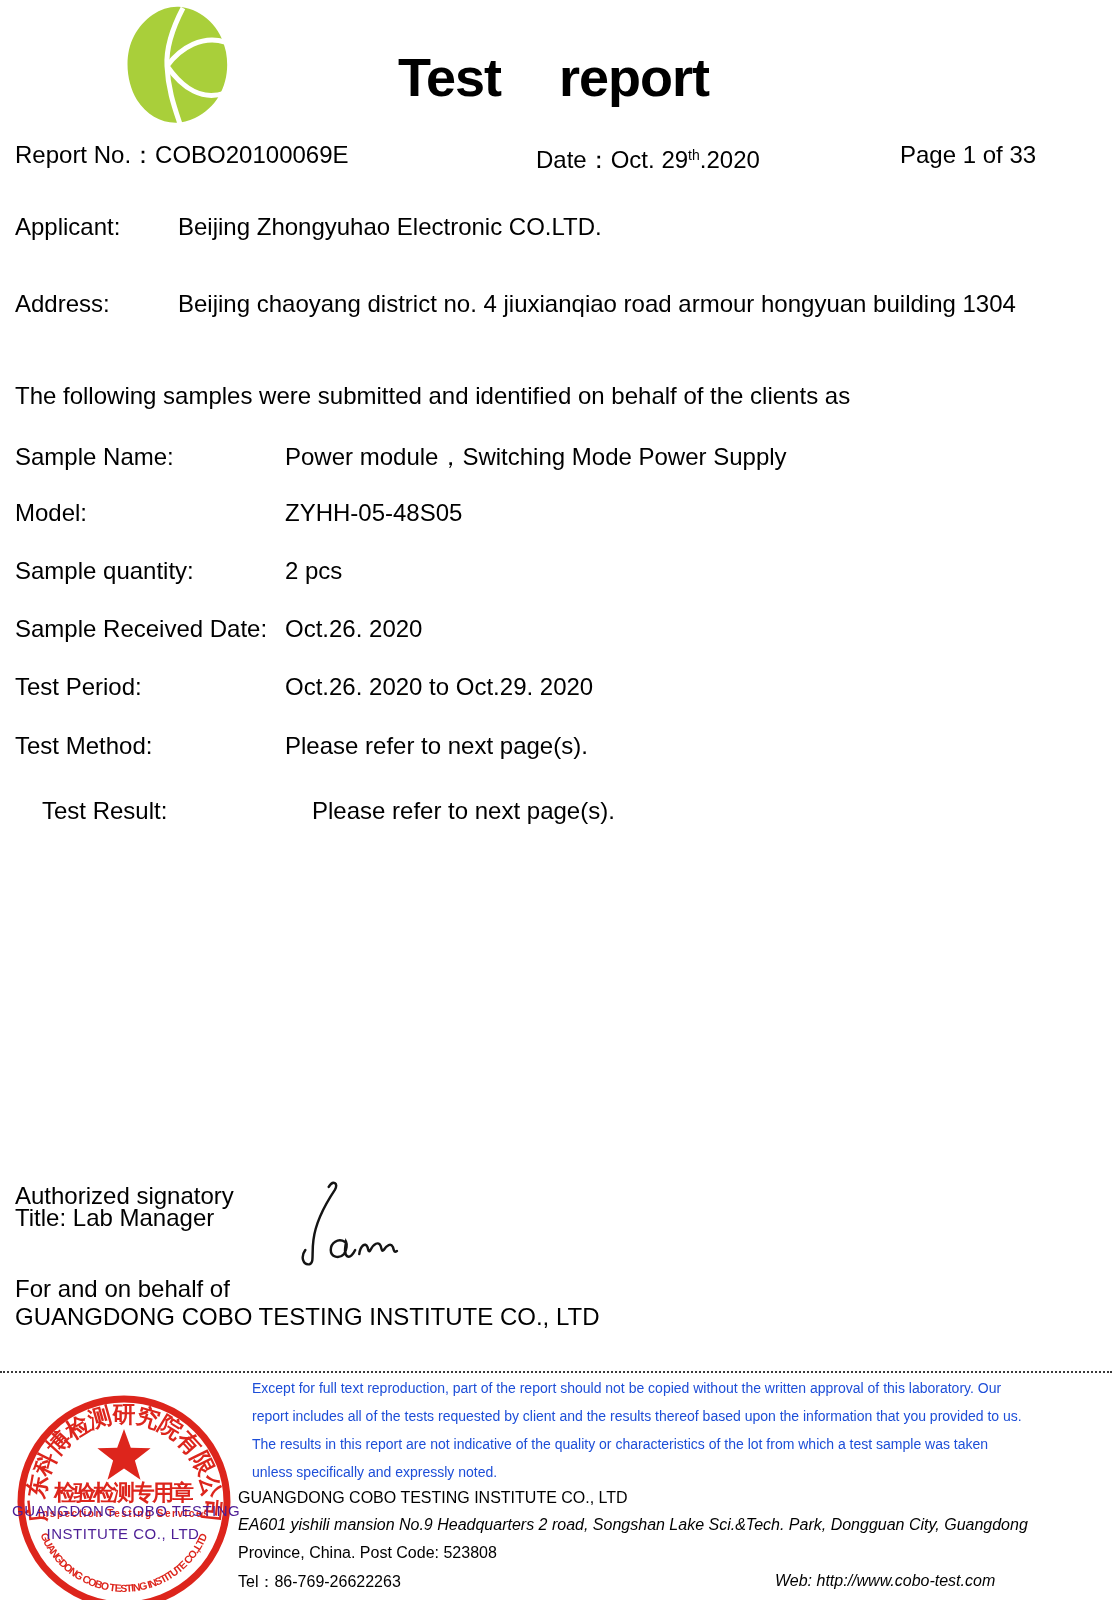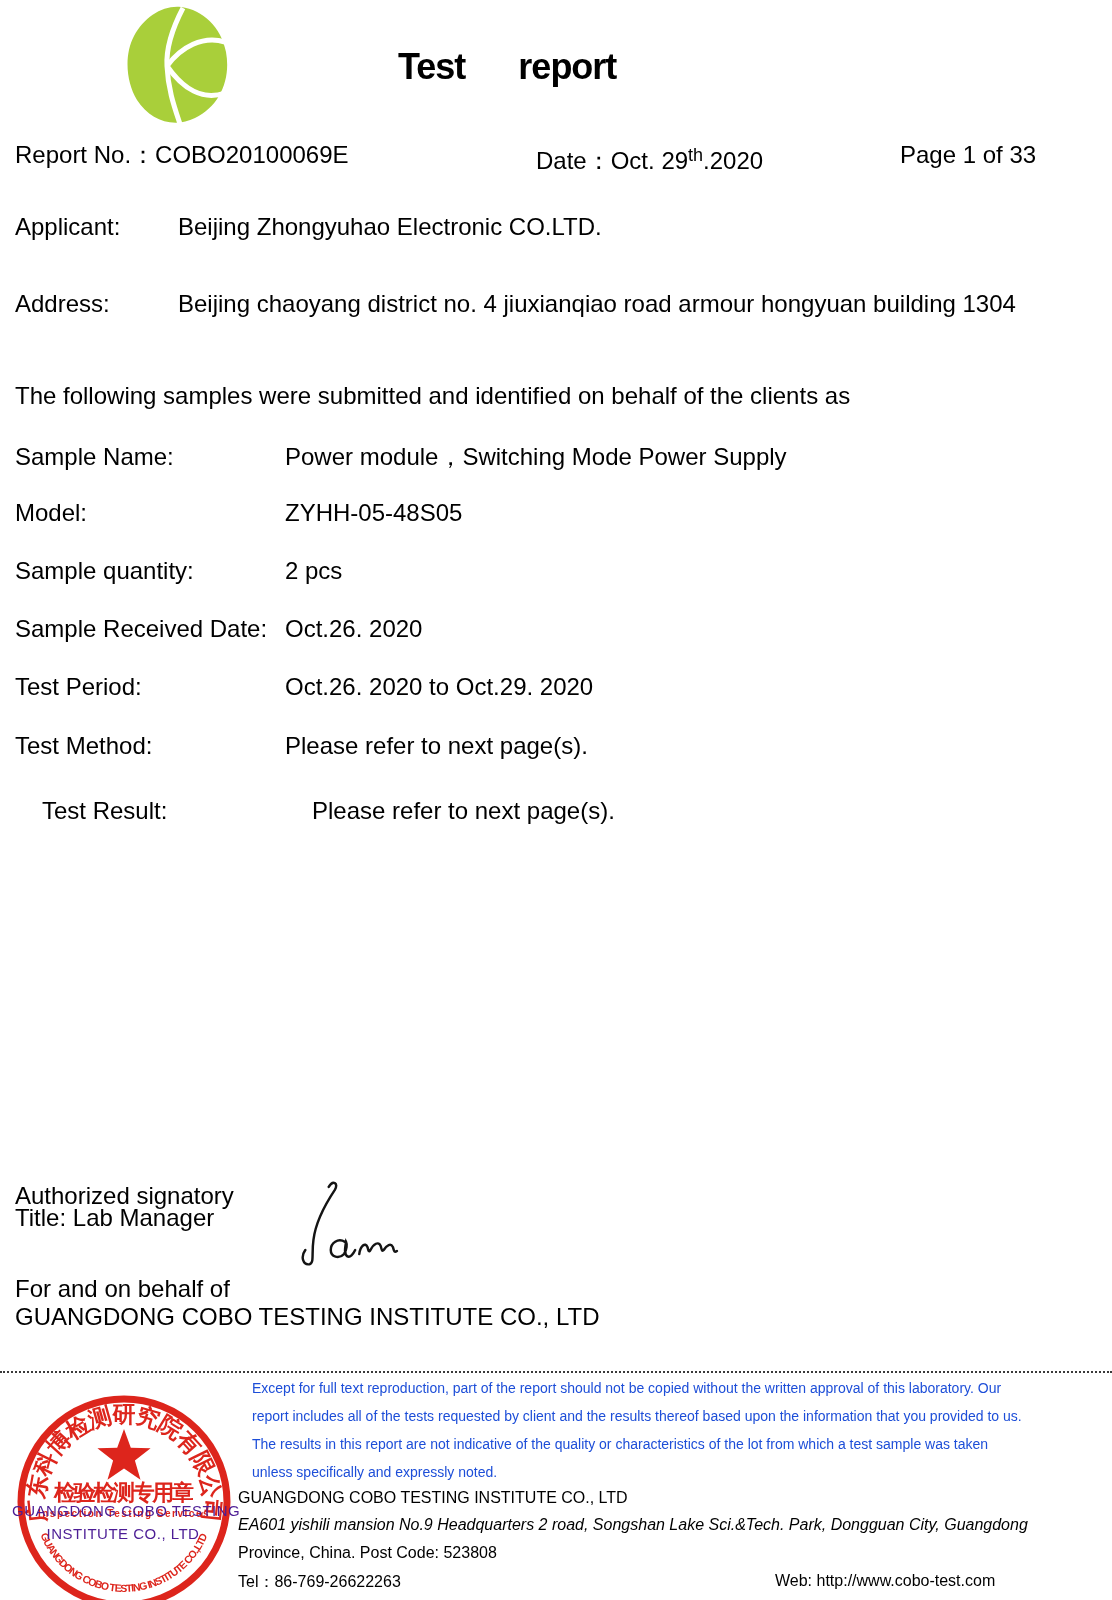--- a/index.html
+++ b/index.html
@@ -6,27 +6,27 @@
   .page{
     position:relative;
     width:1112px;height:1600px;
     background:#ffffff;
     overflow:hidden;
     font-family:"Liberation Sans","DejaVu Sans",sans-serif;
     color:#000;
   }
   .abs{position:absolute;white-space:nowrap;}
   .page-title{
-    font-size:36px;font-weight:bold;letter-spacing:-1px;word-spacing:44px;
+    font-size:54px;font-weight:bold;letter-spacing:-1px;word-spacing:44px;
   }
   .body-txt{font-size:24px;line-height:30px;}
   .lbl{display:inline-block;}
   .lbl-w270{width:270px;}
   .lbl-w163{width:163px;}
-  sup.th{font-size:18px;vertical-align:8px;}
+  sup.th{font-size:14px;vertical-align:8px;}
   .dotted-sep{
     position:absolute;left:0;top:1371;width:1112px;height:0;
     border-top:2px dotted #3a3a3a;
   }
   .disc{position:absolute;left:252px;font-size:14px;color:#1d4ed8;white-space:nowrap;}
   .foot{position:absolute;left:238px;font-size:16px;color:#000;white-space:nowrap;}
   .stamp-wrap{position:absolute;left:10px;top:1390px;width:228px;height:210px;overflow:hidden;z-index:2;}
   .stamp-overlay{
     position:absolute;left:12px;width:222px;text-align:center;
     font-size:15px;color:#4c1d95;letter-spacing:.5px;z-index:3;white-space:nowrap;
@@ -114,21 +114,21 @@
 
   <div class="foot" style="top:1489px;">GUANGDONG COBO TESTING INSTITUTE CO., LTD</div>
   <div class="foot" style="top:1516px;font-style:italic;">EA601 yishili mansion No.9 Headquarters 2 road, Songshan Lake Sci.&amp;Tech. Park, Dongguan City, Guangdong</div>
   <div class="foot" style="top:1544px;">Province, China. Post Code: 523808</div>
   <div class="foot" style="top:1572px;">
     <span>Tel：</span><span>86-769-26622263</span>
   </div>
   <div class="foot" style="top:1572px;left:478px;margin-top:40px;">
     <span>Fax：</span><span>86-769-26622012</span>
   </div>
-  <div class="foot" style="top:1572px;left:775px;">
+  <div class="foot" style="top:1572px;left:775px;font-style:italic;">
     <span>Web: </span><span>http://www.cobo-test.com</span>
   </div>
 
   <div class="stamp-wrap">
     <svg width="228" height="228" viewBox="0 0 228 228" xmlns="http://www.w3.org/2000/svg">
       <defs>
         <path id="arcTop" d="M38.8,139.4 A80,80 0 1 1 189.2,139.4"></path>
         <path id="arcBottom" d="M27.1,135.3 A90,90 0 0 0 200.9,135.3"></path>
       </defs>
       <circle cx="114" cy="112" r="103" fill="none" stroke="#dd251c" stroke-width="7"></circle>

